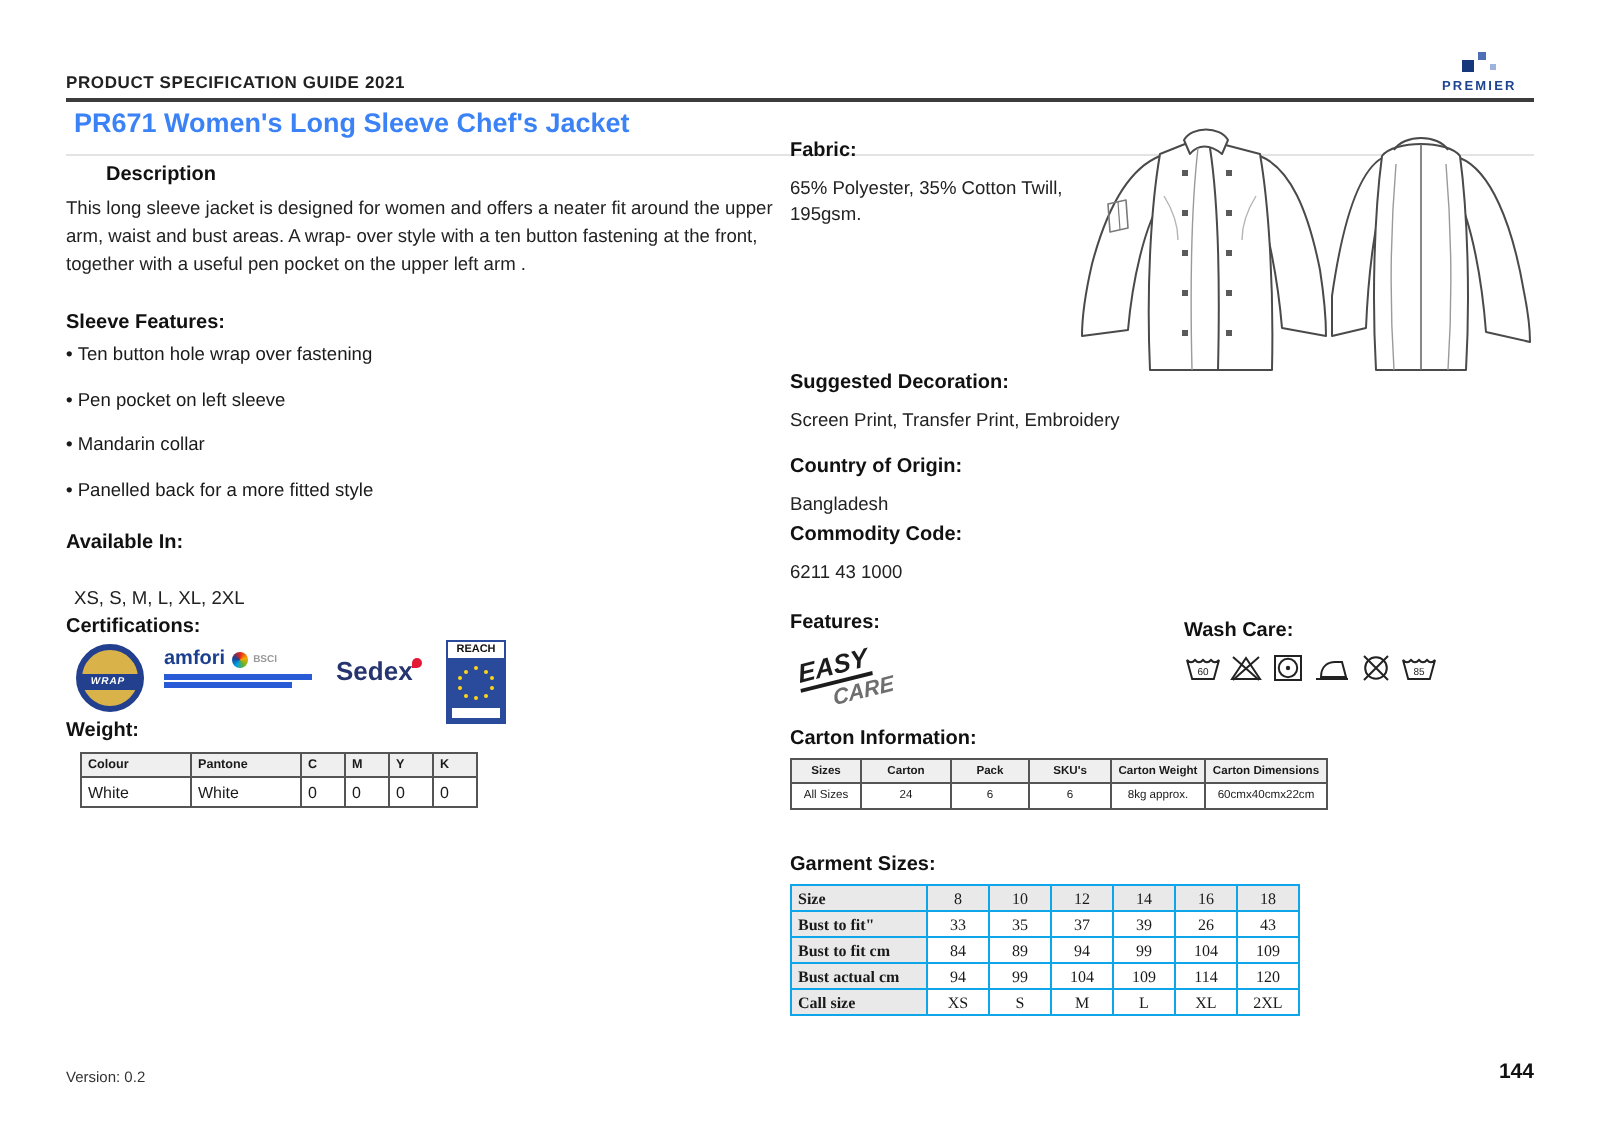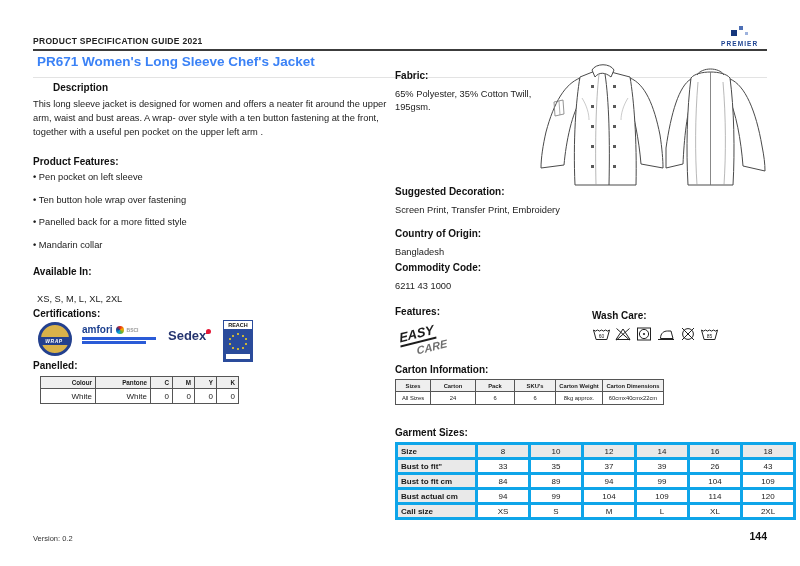--- a/index.html
+++ b/index.html
@@ -23,21 +23,21 @@
 
   
   .desc-body{left:33px;top:97px;width:356px;}
   .features-list{left:33px;top:172px;width:320px;list-style:none;margin:0;padding:0;}
   .features-list li{font-size:9.3px;margin-bottom:12.5px;}
   .features-list li::before{content:"• ";font-weight:700;}
 
   
   table{border-collapse:collapse;}
   .colours-tbl{left:40px;top:376px;}
-  .colours-tbl th,.colours-tbl td{border:1px solid #555;text-align:right;}
+  .colours-tbl th,.colours-tbl td{border:1px solid #555;text-align:left;}
   .colours-tbl th{font-size:6.3px;font-weight:700;background:#efefef;height:11px;padding:0 3px;}
   .colours-tbl td{font-size:8px;height:14px;padding:0 3px;}
   .col-w1{width:48px;} .col-w2{width:48px;} .col-wn{width:15px;}
 
   
   .certs{left:38px;top:320px;width:220px;height:44px;}
   .wrap-logo{left:0;top:2px;width:34px;height:34px;border-radius:50%;
      background:#d9b24a;border:3px solid #23408e;box-sizing:border-box;}
   .wrap-band{position:absolute;left:-2px;top:12px;width:30px;height:8px;background:#23408e;
      color:#fff;font-size:5px;font-weight:700;text-align:center;line-height:8px;letter-spacing:.5px;
@@ -78,21 +78,21 @@
   .wicon{display:block;}
 
   
   .carton-tbl{left:395px;top:379px;}
   .carton-tbl th,.carton-tbl td{border:1px solid #555;text-align:center;padding:0 2px;}
   .carton-tbl th{font-size:5.8px;font-weight:700;background:#efefef;height:11px;}
   .carton-tbl td{font-size:5.8px;height:12px;}
 
   
   .garment-tbl{left:395px;top:442px;}
-  .garment-tbl td{border:3px solid #0ea5e9;text-align:center;font-size:8px;height:12px;padding:0 12px;}
+  .garment-tbl td{border:1px solid #0ea5e9;text-align:center;font-size:8px;height:12px;padding:0 2px;font-family:Liberation Serif, serif;}
   .garment-tbl td.lbl{width:62px;text-align:left;font-weight:700;background:#e9e9e9;padding-left:3px;}
   .garment-tbl tr.hdr td{background:#e9e9e9;}
   .garment-tbl td.val{width:26px;background:#fff;}
   .garment-tbl tr.hdr td.val{background:#e9e9e9;}
 
   .footer-version{left:33px;top:534px;font-size:7.5px;color:#333;}
   .footer-page{right:33px;top:530px;font-size:10.5px;font-weight:700;color:#111;}
 
   svg text{font-family:"Liberation Sans",sans-serif;}
 </style>
@@ -108,26 +108,26 @@
     <span class="sq" style="left:18px;top:2px;width:4px;height:4px;background:#4d6fb5;"></span>
     <span class="sq" style="left:24px;top:8px;width:3px;height:3px;background:#9db2dd;"></span>
     <span class="brand-name">PREMIER</span>
   </div>
   <div class="abs title">PR671 Women's Long Sleeve Chef's Jacket</div>
   <div class="abs title-rule"></div>
 
   <div class="abs h" style="left:33px;top:82px;padding-left:20px;">Description</div>
   <div class="abs txt desc-body">This long sleeve jacket is designed for women and offers a neater fit around the upper arm, waist and bust areas.  A wrap- over style with a ten button fastening at the front, together with a useful pen pocket on the upper left arm .</div>
 
-  <div class="abs h" style="left:33px;top:156px;">Product Features:</div>
+  <div class="abs h" style="left:33px;top:156px;">Sleeve Features:</div>
   <ul class="abs features-list">
+    <li>Ten button hole wrap over fastening</li>
     <li>Pen pocket on left sleeve</li>
-    <li>Ten button hole wrap over fastening</li>
+    <li>Mandarin collar</li>
     <li>Panelled back for a more fitted style</li>
-    <li>Mandarin collar</li>
   </ul>
 
   <div class="abs h" style="left:33px;top:266px;">Available In:</div>
   <div class="abs txt" style="left:37px;top:292px;">XS, S, M, L, XL, 2XL</div>
 
   <div class="abs h" style="left:33px;top:308px;">Certifications:</div>
   <div class="abs certs">
     <div class="abs wrap-logo">
       <div class="wrap-band">WRAP</div>
     </div>
@@ -155,21 +155,21 @@
         <span class="reach-star" style="left:13px;top:18px;"></span>
         <span class="reach-star" style="left:8px;top:16.5px;"></span>
         <span class="reach-star" style="left:5px;top:13px;"></span>
         <span class="reach-star" style="left:5px;top:8px;"></span>
         <span class="reach-star" style="left:8px;top:4.5px;"></span>
       </div>
       <div class="reach-foot"></div>
     </div>
   </div>
 
-  <div class="abs h" style="left:33px;top:360px;">Panelled:</div>
+  <div class="abs h" style="left:33px;top:360px;">Weight:</div>
   <table class="abs colours-tbl">
     <tbody>
         <tr>
       <th class="col-w1">Colour</th>
       <th class="col-w2">Pantone</th>
       <th class="col-wn">C</th>
       <th class="col-wn">M</th>
       <th class="col-wn">Y</th>
       <th class="col-wn">K</th>
     </tr>

